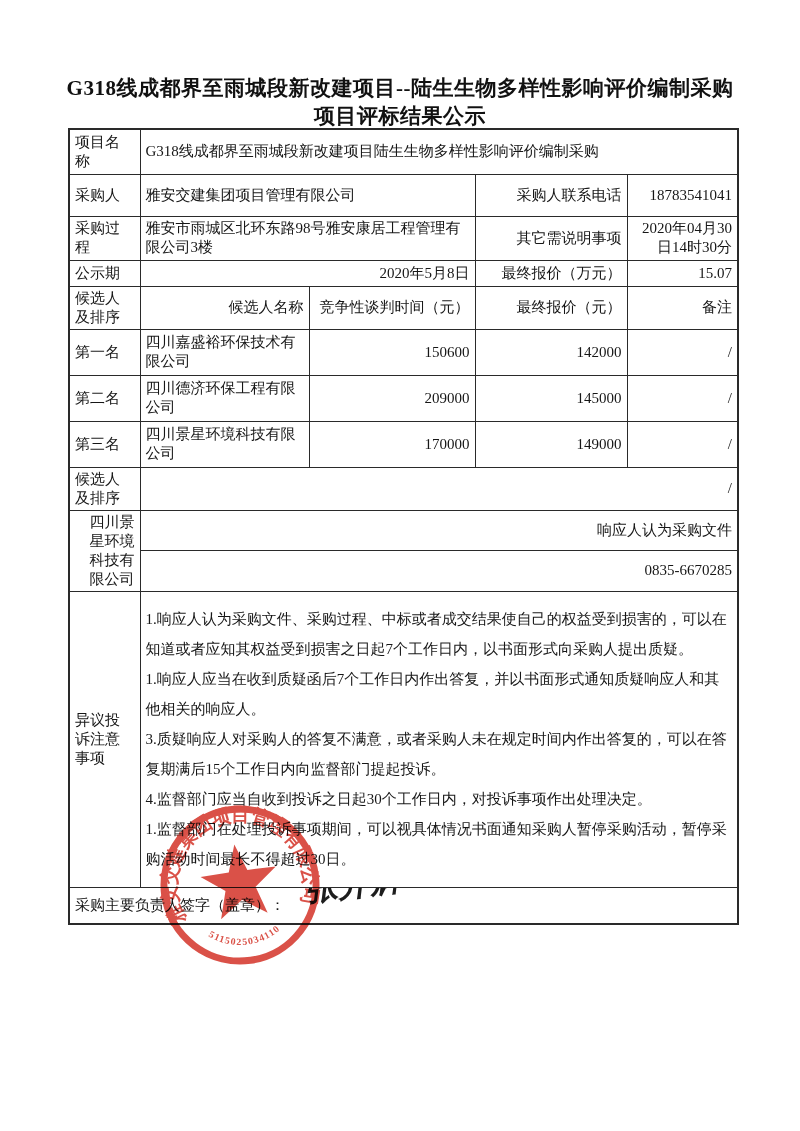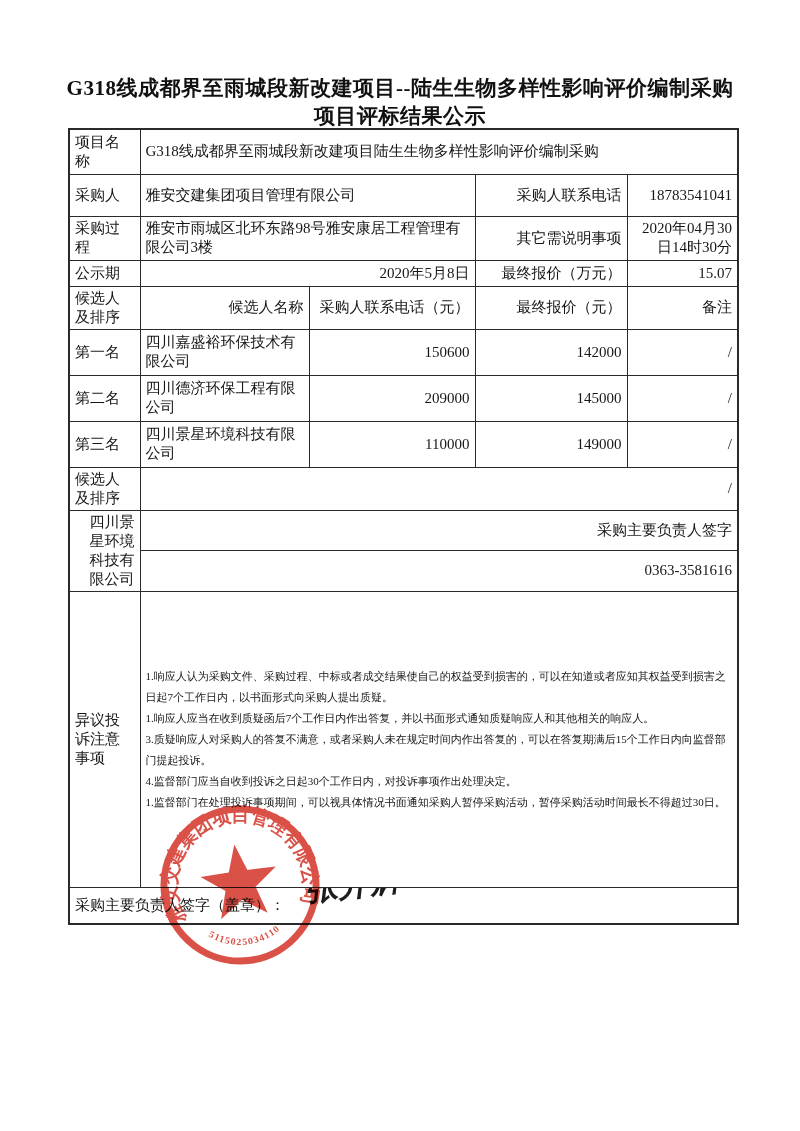--- a/index.html
+++ b/index.html
@@ -26,21 +26,21 @@
     font-size:15px; line-height:19px; vertical-align:middle;
     overflow:hidden;
   }
   td.lbl { padding:2px 4px; }
   td.ctr { text-align:right; }
   tr.h45{height:45px} tr.h42{height:42px} tr.h44{height:44px}
   tr.h26{height:26px} tr.h36{height:36px} tr.h46{height:46px}
   tr.h40{height:40px} tr.h296{height:296px} tr.h37{height:37px}
 
   td.notes-cell { padding:6px 8px 6px 6px; }
-  .note-line { font-size:11px; line-height:21px; }
+  .note-line { font-size:15px; line-height:30px; }
 
   .sig-cell { position:relative; }
   .sig-label { font-size:15px; }
   .sig-name {
     position:absolute; left:234px; top:-14px;
     font-size:33px; font-style:italic; font-weight:600;
     transform:rotate(-7deg); color:#1d1d1d;
     font-family:"DejaVu Serif","Liberation Serif",serif;
     white-space:nowrap;
   }
@@ -91,21 +91,21 @@
     <tr class="h26">
       <td class="lbl">公示期</td>
       <td colspan="2" class="ctr">2020年5月8日</td>
       <td class="ctr">最终报价（万元）</td>
       <td class="ctr">15.07</td>
     </tr>
 
     <tr class="h36">
       <td class="lbl">候选人及排序</td>
       <td class="ctr">候选人名称</td>
-      <td class="ctr">采购人联系电话（元）</td>
+      <td class="ctr">竞争性谈判时间（元）</td>
       <td class="ctr">最终报价（元）</td>
       <td class="ctr">备注</td>
     </tr>
 
     <tr class="h46">
       <td class="lbl">第一名</td>
       <td>四川嘉盛裕环保技术有限公司</td>
       <td class="ctr">150600</td>
       <td class="ctr">142000</td>
       <td class="ctr">/</td>
@@ -115,36 +115,36 @@
       <td class="lbl">第二名</td>
       <td>四川德济环保工程有限公司</td>
       <td class="ctr">209000</td>
       <td class="ctr">145000</td>
       <td class="ctr">/</td>
     </tr>
 
     <tr class="h46">
       <td class="lbl">第三名</td>
       <td>四川景星环境科技有限公司</td>
-      <td class="ctr">110000</td>
+      <td class="ctr">170000</td>
       <td class="ctr">149000</td>
       <td class="ctr">/</td>
     </tr>
 
     <tr class="h40">
       <td class="lbl">候选人及排序</td>
       <td colspan="4" class="ctr">/</td>
     </tr>
 
     <tr class="h40">
       <td rowspan="2" class="lbl ctr">四川景星环境科技有限公司</td>
-      <td colspan="4" class="ctr">采购主要负责人签字</td>
+      <td colspan="4" class="ctr">响应人认为采购文件</td>
     </tr>
     <tr class="h40">
-      <td colspan="4" class="ctr">0363-3581616</td>
+      <td colspan="4" class="ctr">0835-6670285</td>
     </tr>
 
     <tr class="h296">
       <td class="lbl">异议投诉注意事项</td>
       <td colspan="4" class="notes-cell">
         <div class="note-line">1.响应人认为采购文件、采购过程、中标或者成交结果使自己的权益受到损害的，可以在知道或者应知其权益受到损害之日起7个工作日内，以书面形式向采购人提出质疑。</div>
         <div class="note-line">1.响应人应当在收到质疑函后7个工作日内作出答复，并以书面形式通知质疑响应人和其他相关的响应人。</div>
         <div class="note-line">3.质疑响应人对采购人的答复不满意，或者采购人未在规定时间内作出答复的，可以在答复期满后15个工作日内向监督部门提起投诉。</div>
         <div class="note-line">4.监督部门应当自收到投诉之日起30个工作日内，对投诉事项作出处理决定。</div>
         <div class="note-line">1.监督部门在处理投诉事项期间，可以视具体情况书面通知采购人暂停采购活动，暂停采购活动时间最长不得超过30日。</div>

